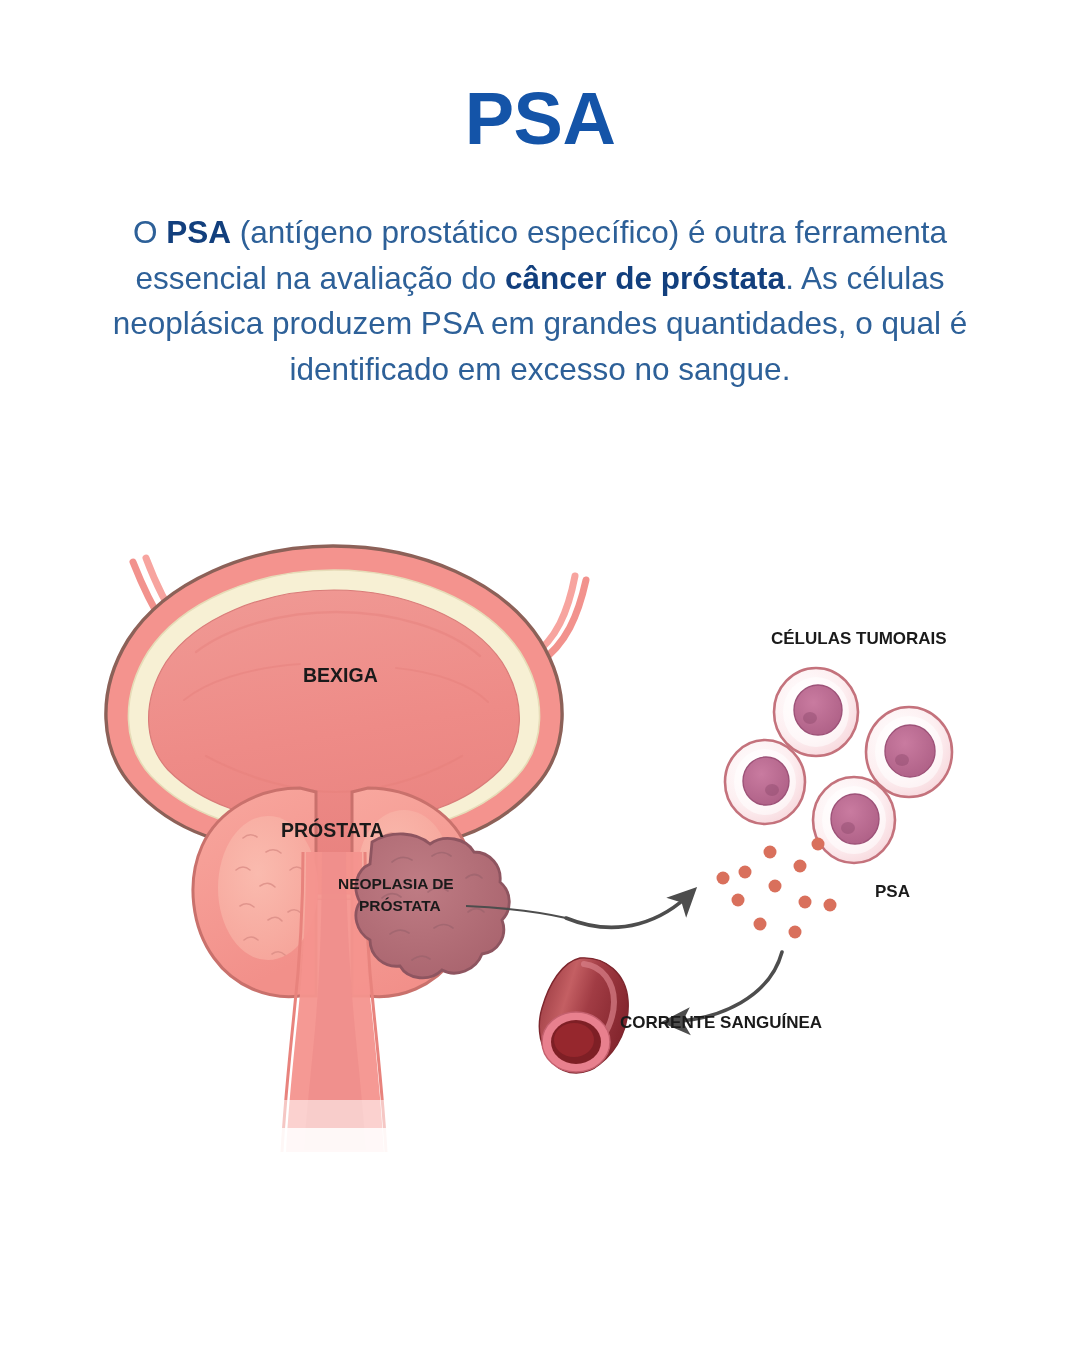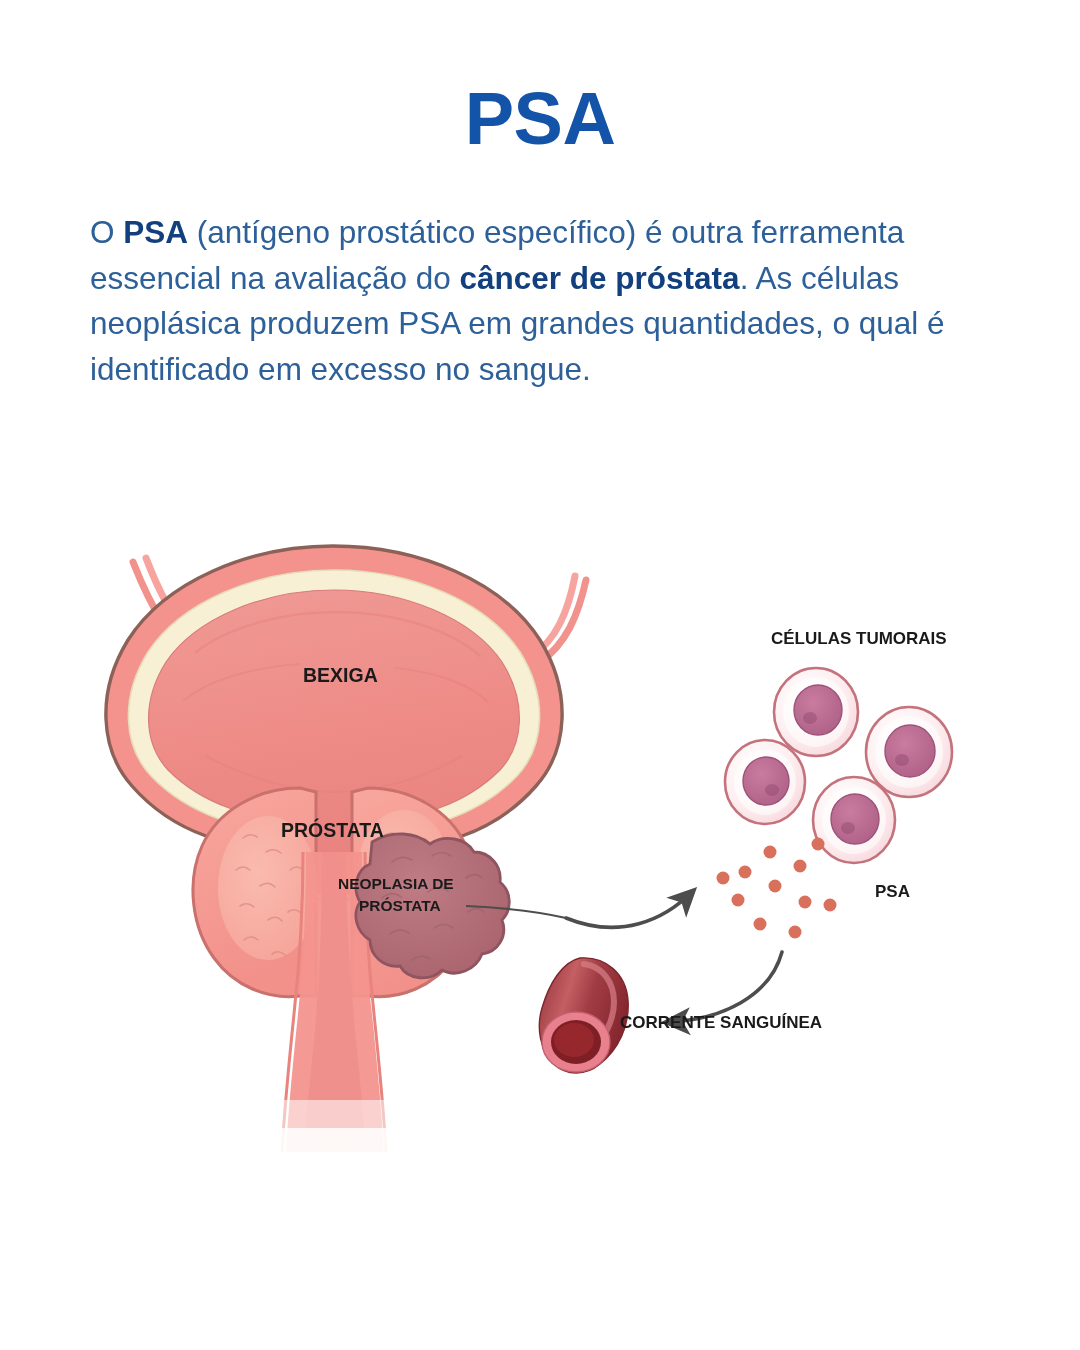--- a/index.html
+++ b/index.html
@@ -33,21 +33,21 @@
     letter-spacing: -0.5px;
     color: #1454a8;
     line-height: 1;
   }
 
   .intro {
     position: absolute;
     top: 210px;
     left: 90px;
     width: 900px;
-    text-align: left;
+    text-align: center;
     font-size: 31.5px;
     line-height: 1.45;
     color: #2d6098;
     font-weight: 400;
   }
   .intro b {
     color: #123f7d;
     font-weight: bold;
   }
 

